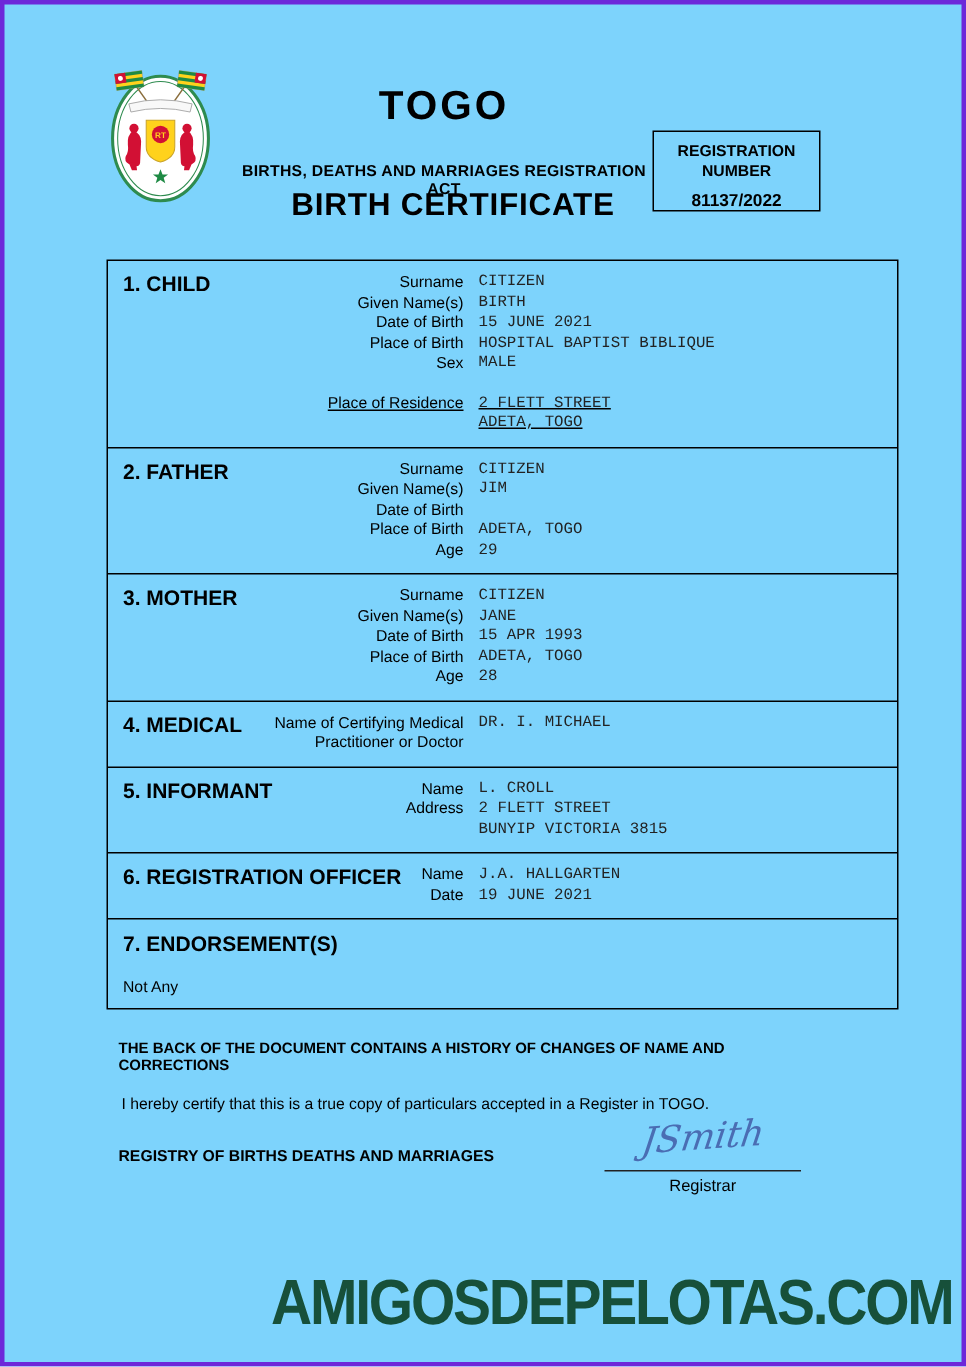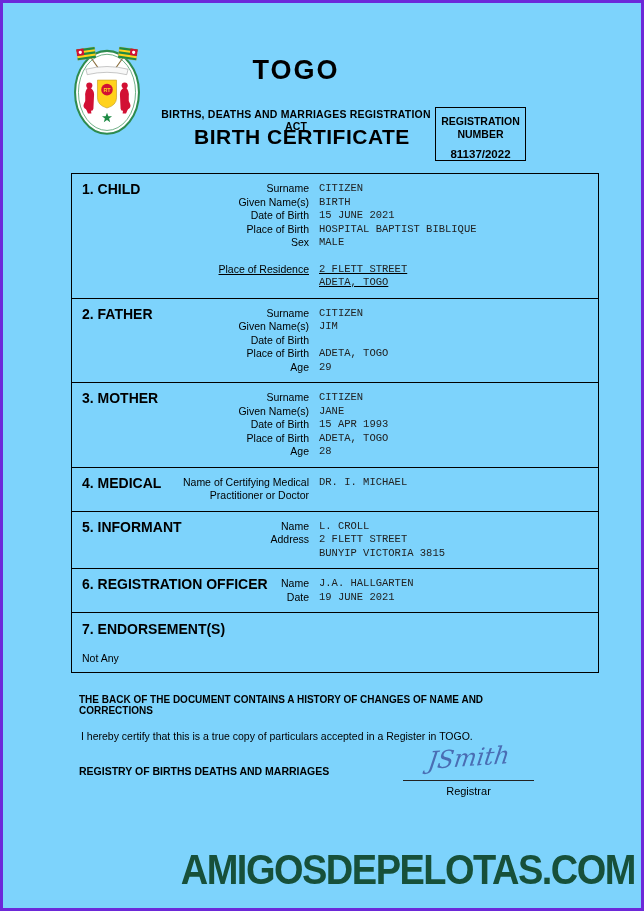--- a/index.html
+++ b/index.html
@@ -7,24 +7,23 @@
     position:relative;width:644px;height:911px;background:#7dd3fc;
     font-family:"Liberation Sans",sans-serif;color:#000;overflow:hidden;
     border:3px solid #6d28d9;box-sizing:border-box;
   }
   
   .emblem{position:absolute;left:70px;top:42px;width:68px;height:92px;}
   .title-block{position:absolute;left:150px;top:52px;width:286px;text-align:center;}
   .country{font-size:27px;font-weight:bold;letter-spacing:2px;margin:0;}
   .act-line{font-size:10.5px;font-weight:bold;margin-top:22px;letter-spacing:0.2px;}
   .reg-box{
-    position:absolute;left:432px;top:84px;width:91px;height:54px;
+    position:absolute;left:432px;top:84px;width:112px;height:54px;
     border:1.5px solid #000;text-align:center;font-weight:bold;box-sizing:border-box;
     padding-top:7px;
-    margin-top:20px;
   }
   .reg-label{font-size:10.5px;line-height:12.5px;white-space:pre-line;}
   .reg-number{font-size:11.5px;margin-top:8px;}
   .doc-title{
     position:absolute;left:68px;top:122px;width:462px;text-align:center;
     font-size:21px;font-weight:bold;letter-spacing:0.5px;
   }
   
   .cert-table{position:absolute;left:68px;top:170px;width:528px;border:1.5px solid #000;box-sizing:border-box;}
   .sec{position:relative;padding:8px 10px;border-bottom:1.5px solid #000;}

